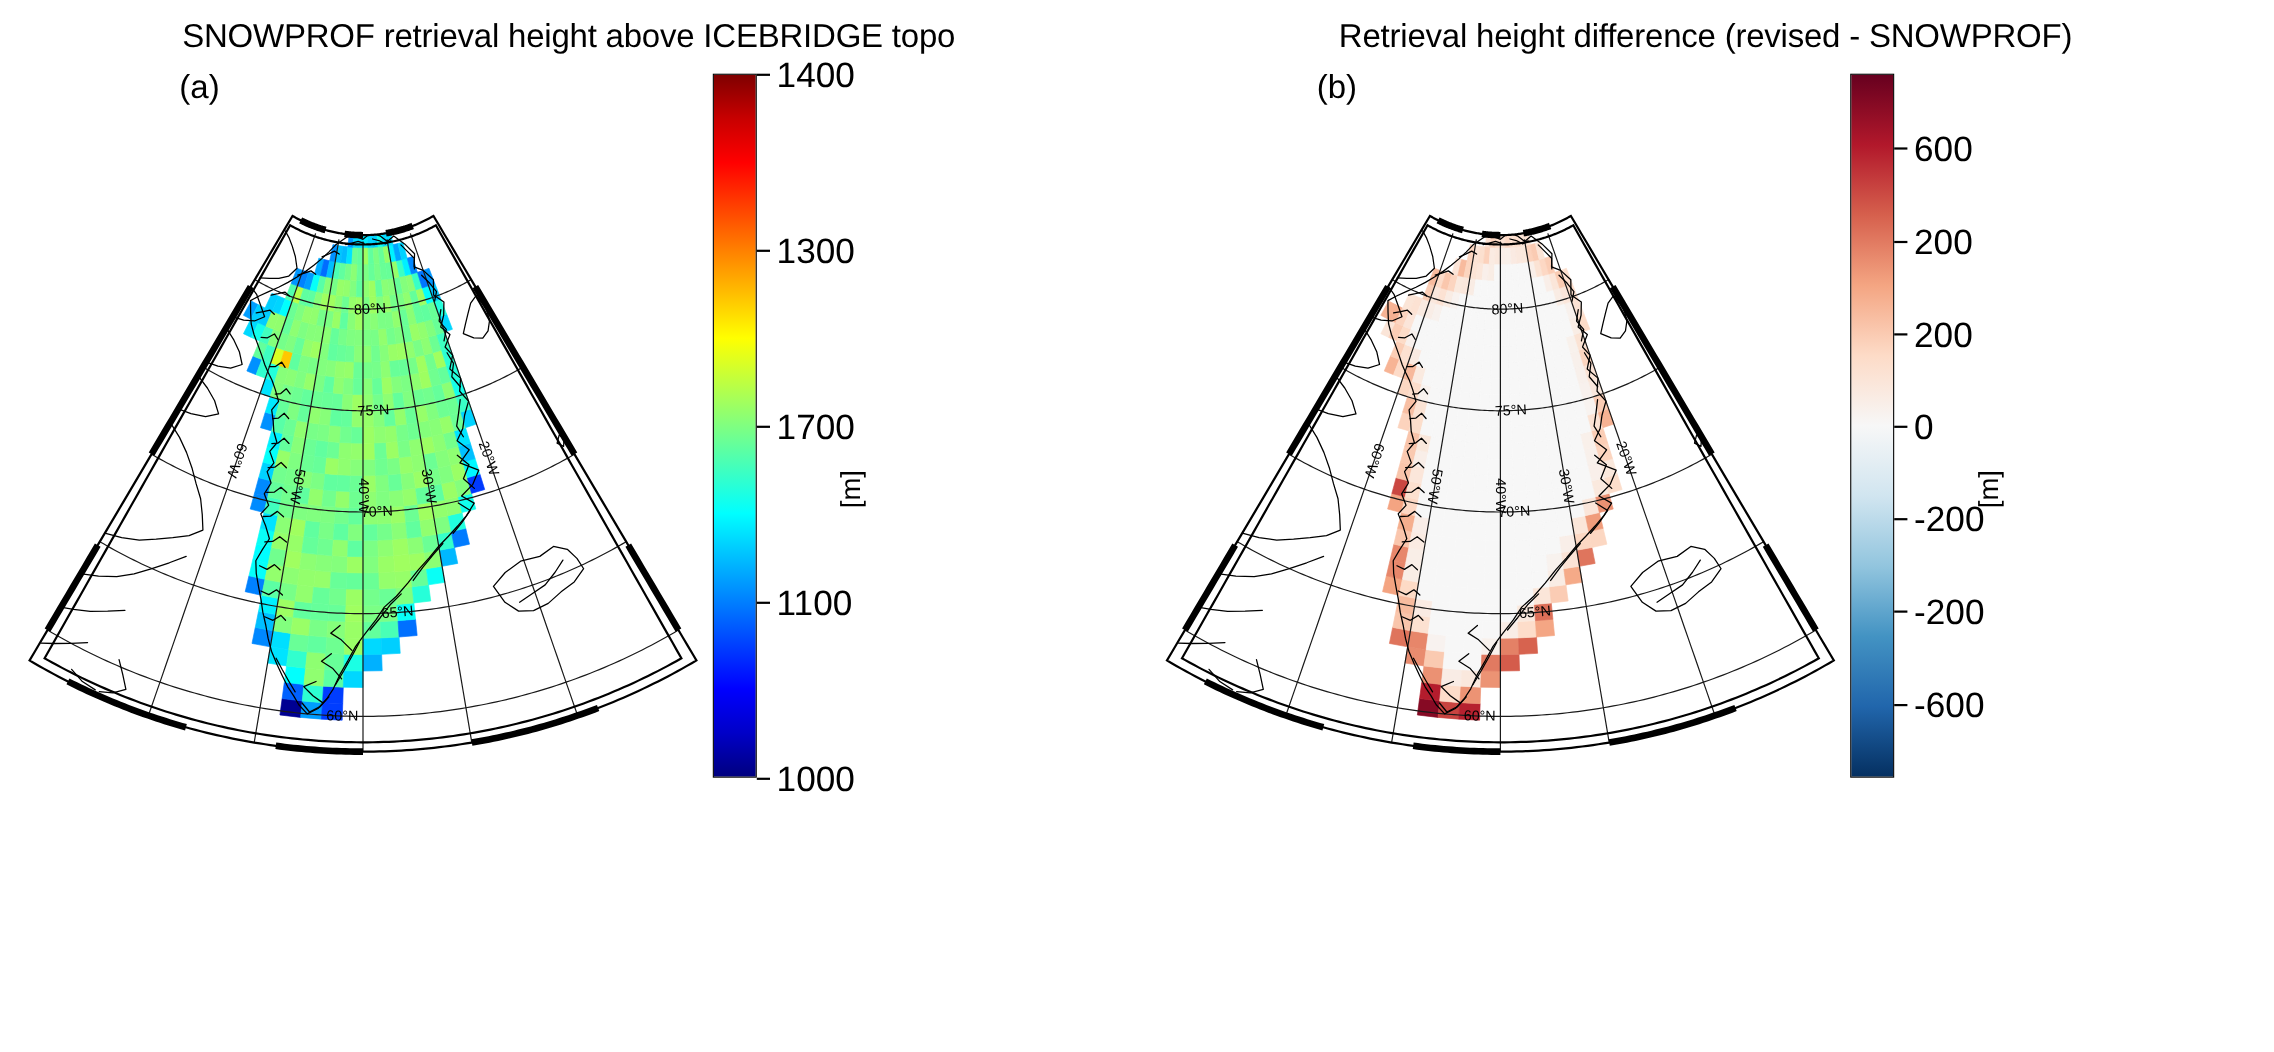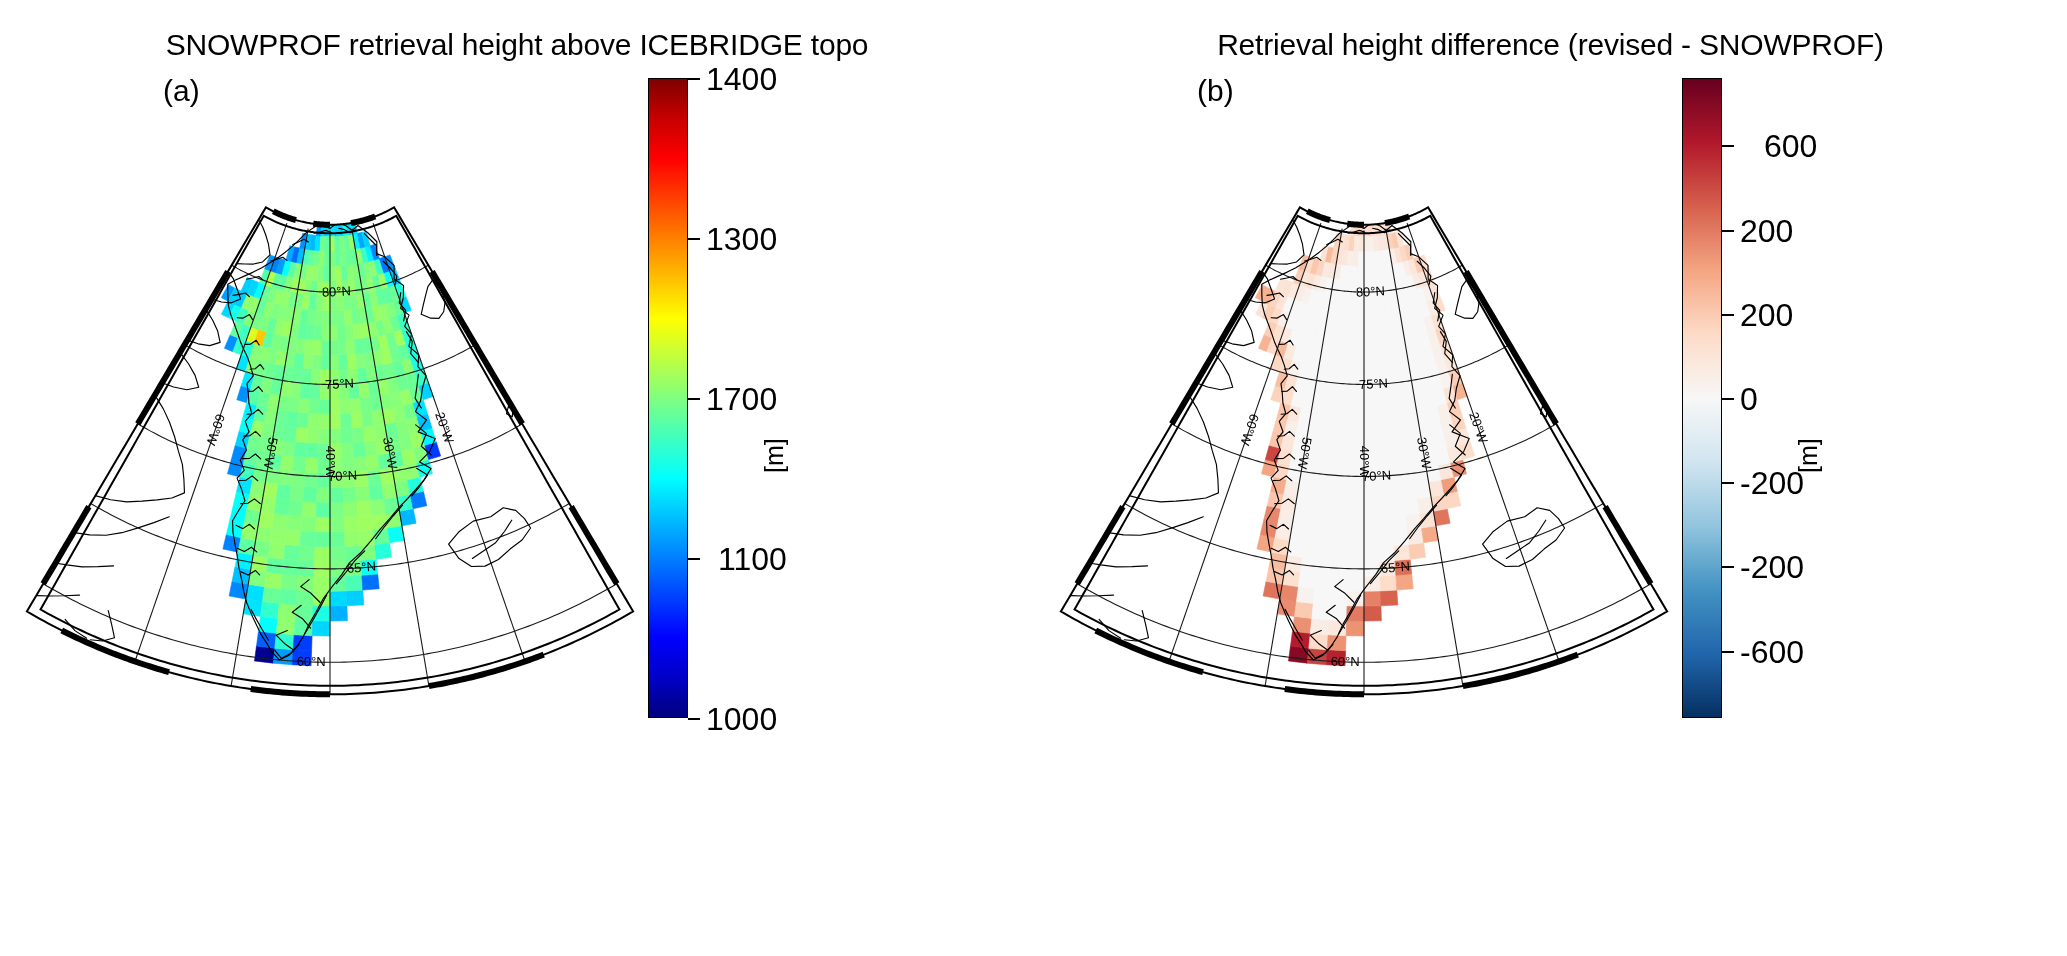--- a/index.html
+++ b/index.html
@@ -1,18 +1,18 @@
 <!DOCTYPE html>
 <html><head>
 <meta charset="utf-8">
 <style>
   html,body{margin:0;padding:0;background:#ffffff;}
   body{width:2067px;height:956px;font-family:"Liberation Sans",sans-serif;overflow:hidden;}
   .figure{position:relative;width:2067px;height:956px;background:#fff;}
-  .panel{position:absolute;top:16px;height:916px;}
+  .panel{position:absolute;top:5px;height:916px;}
   .panel-a{left:0;width:1034px;}
   .panel-b{left:1034px;width:1033px;}
   .ptitle{position:absolute;top:12px;left:0;width:100%;text-align:center;
           font-size:30px;color:#000;font-family:"Liberation Sans",sans-serif;
           letter-spacing:-0.2px;white-space:nowrap;}
   .plabel{position:absolute;font-size:30px;color:#000;}
   .mapbox{position:absolute;}
   .cbwrap{position:absolute;}
   .cbbar{position:absolute;left:0;top:0;border:1px solid #000;box-sizing:border-box;}
   .cbtick{position:absolute;height:1px;background:#000;}
@@ -592,21 +592,21 @@
           </g>
         </svg>
     </div>
 
     <div class="cbwrap" style="left:648px;top:62px;width:120px;height:640px;">
       <div class="cbbar" id="cb-a" style="width: 40px; height: 640px; background: linear-gradient(to top, rgb(0, 0, 127) 0%, rgb(0, 0, 200) 6.25%, rgb(0, 0, 255) 12.5%, rgb(0, 64, 255) 18.75%, rgb(0, 128, 255) 25%, rgb(0, 191, 255) 31.25%, rgb(0, 255, 255) 37.5%, rgb(64, 255, 191) 43.75%, rgb(128, 255, 128) 50%, rgb(191, 255, 64) 56.25%, rgb(255, 255, 0) 62.5%, rgb(255, 191, 0) 68.75%, rgb(255, 128, 0) 75%, rgb(255, 64, 0) 81.25%, rgb(255, 0, 0) 87.5%, rgb(200, 0, 0) 93.75%, rgb(127, 0, 0) 100%);"></div>
       <div id="cb-a-ticks">
           <div class="cbtick" style="left: 40px; top: 640px; width: 12px; background: rgb(0, 0, 0); height: 2px;"></div>
           <div class="cblabel" style="left: 58px; top: 623px;">1000</div>
           <div class="cbtick" style="left: 40px; top: 480px; width: 12px; background: rgb(0, 0, 0); height: 2px;"></div>
-          <div class="cblabel" style="left: 58px; top: 463px; margin-left: 12px;">1100</div>
+          <div class="cblabel" style="left: 58px; top: 463px;">1100</div>
           <div class="cbtick" style="left: 40px; top: 320px; width: 12px; background: rgb(0, 0, 0); height: 2px;"></div>
           <div class="cblabel" style="left: 58px; top: 303px;">1700</div>
           <div class="cbtick" style="left: 40px; top: 160px; width: 12px; background: rgb(0, 0, 0); height: 2px;"></div>
           <div class="cblabel" style="left: 58px; top: 143px;">1300</div>
           <div class="cbtick" style="left: 40px; top: 0px; width: 12px; background: rgb(0, 0, 0); height: 2px;"></div>
           <div class="cblabel" style="left: 58px; top: -17px;">1400</div>
         </div>
       <div class="cbunit" style="left:112px;top:395px;">[m]</div>
     </div>
   </div>
@@ -1182,19 +1182,19 @@
           <div class="cblabel" style="left: 58px; top: 471.4px;">-200</div>
           <div class="cbtick" style="left: 40px; top: 404.2px; width: 12px; background: rgb(0, 0, 0); height: 2px;"></div>
           <div class="cblabel" style="left: 58px; top: 387.2px;">-200</div>
           <div class="cbtick" style="left: 40px; top: 320px; width: 12px; background: rgb(0, 0, 0); height: 2px;"></div>
           <div class="cblabel" style="left: 58px; top: 303px;">0</div>
           <div class="cbtick" style="left: 40px; top: 235.8px; width: 12px; background: rgb(0, 0, 0); height: 2px;"></div>
           <div class="cblabel" style="left: 58px; top: 218.8px;">200</div>
           <div class="cbtick" style="left: 40px; top: 151.6px; width: 12px; background: rgb(0, 0, 0); height: 2px;"></div>
           <div class="cblabel" style="left: 58px; top: 134.6px;">200</div>
           <div class="cbtick" style="left: 40px; top: 67.4px; width: 12px; background: rgb(0, 0, 0); height: 2px;"></div>
-          <div class="cblabel" style="left: 58px; top: 50.4px; margin-left: 24px;">600</div>
+          <div class="cblabel" style="left: 58px; top: 50.4px;">600</div>
         </div>
       <div class="cbunit" style="left:112px;top:395px;">[m]</div>
     </div>
   </div>
 
 </div>
 
 </body></html>

